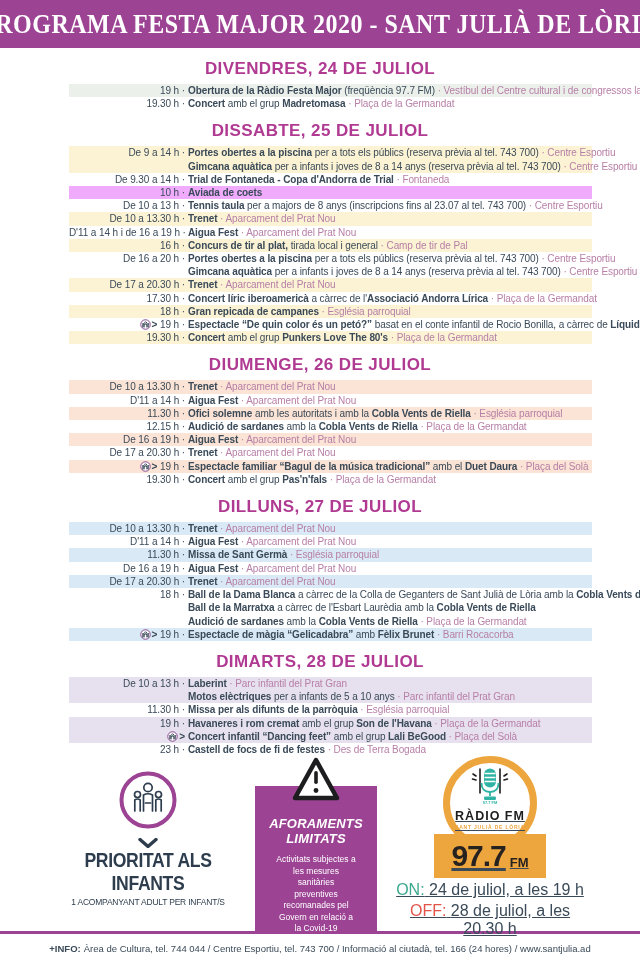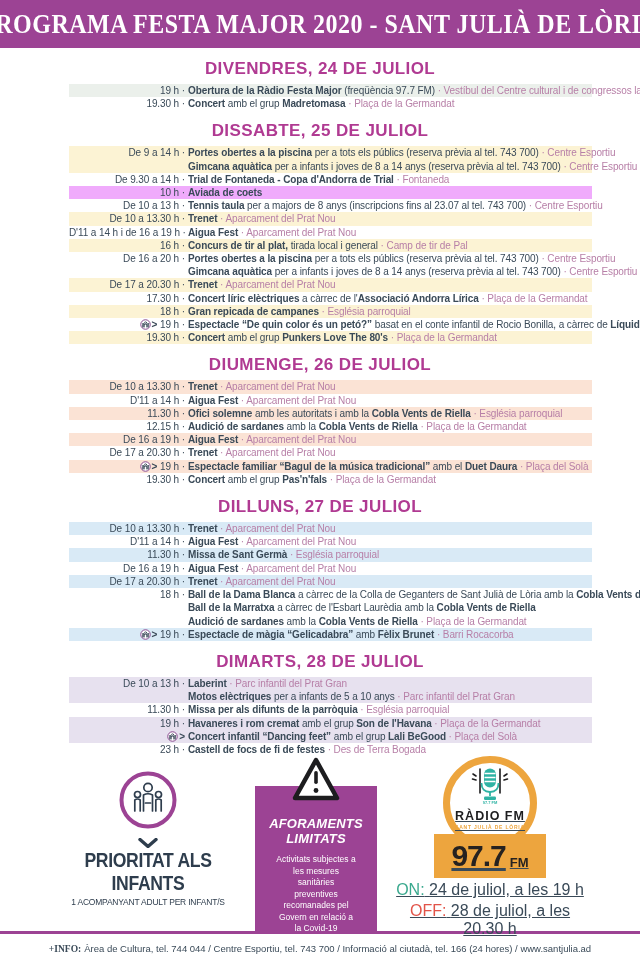--- a/index.html
+++ b/index.html
@@ -39,21 +39,21 @@
   .freq-box{position:relative;z-index:2;width:112px;height:44px;background:#eda53e;margin:-16px auto 0;
             display:flex;align-items:center;justify-content:center;}
   .freq{font-size:30px;font-weight:700;color:#262220;letter-spacing:-1px;}
   .unit{font-size:13px;font-weight:700;color:#262220;margin-left:4px;margin-top:12px;}
   .onoff{font-size:16px;margin-top:3px;color:#3a4a58;}
   .onoff:first-of-type{margin-top:6px;}
   .on{color:#3aa98e;}
   .off{color:#e25449;}
   
   .footer{border-top:3px solid #9c4394;text-align:center;padding-top:9px;font-size:9.5px;color:#3a4a58;}
-  .footer b{margin-right:3px;font-family:Liberation Serif, serif;}
+  .footer b{margin-right:3px;}
 </style>
 </head>
 <body>
 
 <header class="header">
   <h1>PROGRAMA FESTA MAJOR 2020 - SANT JULIÀ DE LÒRIA</h1>
 </header>
 
 <main class="content">
     <section class="day">
@@ -108,21 +108,21 @@
       <div class="row">
         <span class="time"></span>
         <span class="txt"><span class="b">Gimcana aquàtica</span><span> per a infants i joves de 8 a 14 anys (reserva prèvia al tel. 743 700)</span><span class="loc"> · Centre Esportiu</span></span>
       </div>
       <div class="row" style="background: rgb(252, 243, 212);">
         <span class="time">De 17 a 20.30 h · </span>
         <span class="txt"><span class="b">Trenet</span><span class="loc"> · Aparcament del Prat Nou</span></span>
       </div>
       <div class="row">
         <span class="time">17.30 h · </span>
-        <span class="txt"><span class="b">Concert líric elèctriques</span><span> a càrrec de l'</span><span class="b">Associació Andorra Lírica</span><span class="loc"> · Plaça de la Germandat</span></span>
+        <span class="txt"><span class="b">Concert líric iberoamericà</span><span> a càrrec de l'</span><span class="b">Associació Andorra Lírica</span><span class="loc"> · Plaça de la Germandat</span></span>
       </div>
       <div class="row" style="background: rgb(252, 243, 212);">
         <span class="time">18 h · </span>
         <span class="txt"><span class="b">Gran repicada de campanes</span><span class="loc"> · Església parroquial</span></span>
       </div>
       <div class="row">
         <span class="time"><svg class="fam-mini" width="11" height="11" viewBox="0 0 22 22">
     <circle cx="11" cy="11" r="9.5" fill="#fff" stroke="#8a4a8f" stroke-width="2"></circle>
     <g stroke="#2e3d4d" stroke-width="1.4" fill="none" stroke-linecap="round">
       <circle cx="11" cy="7.5" r="2"></circle>

